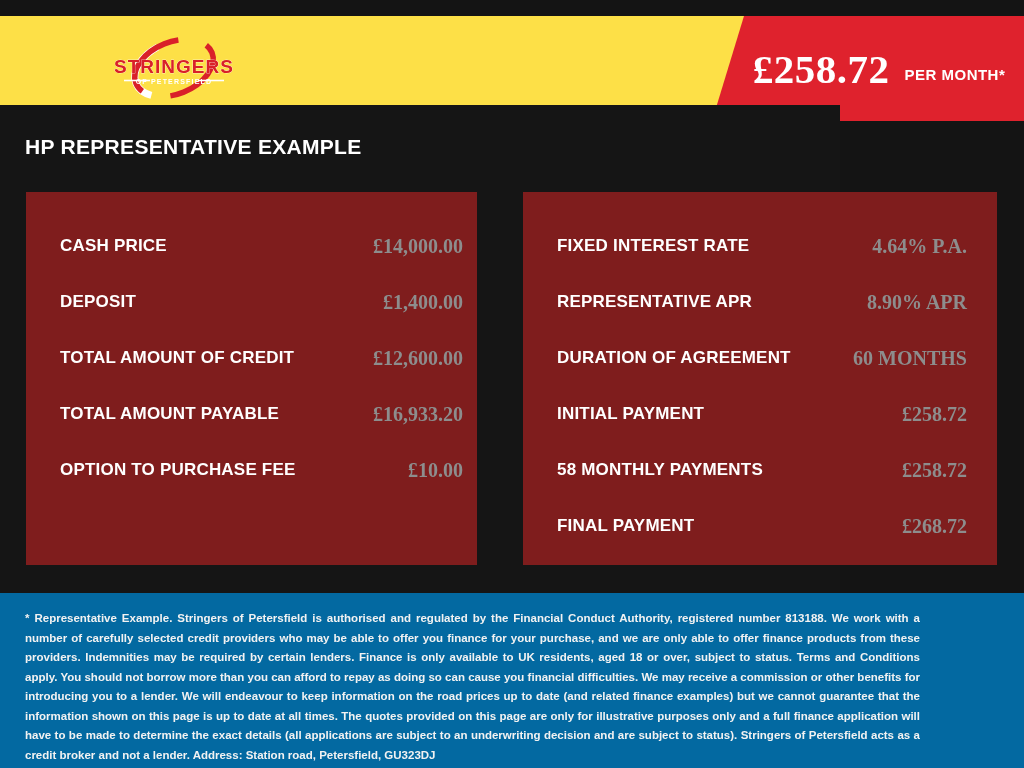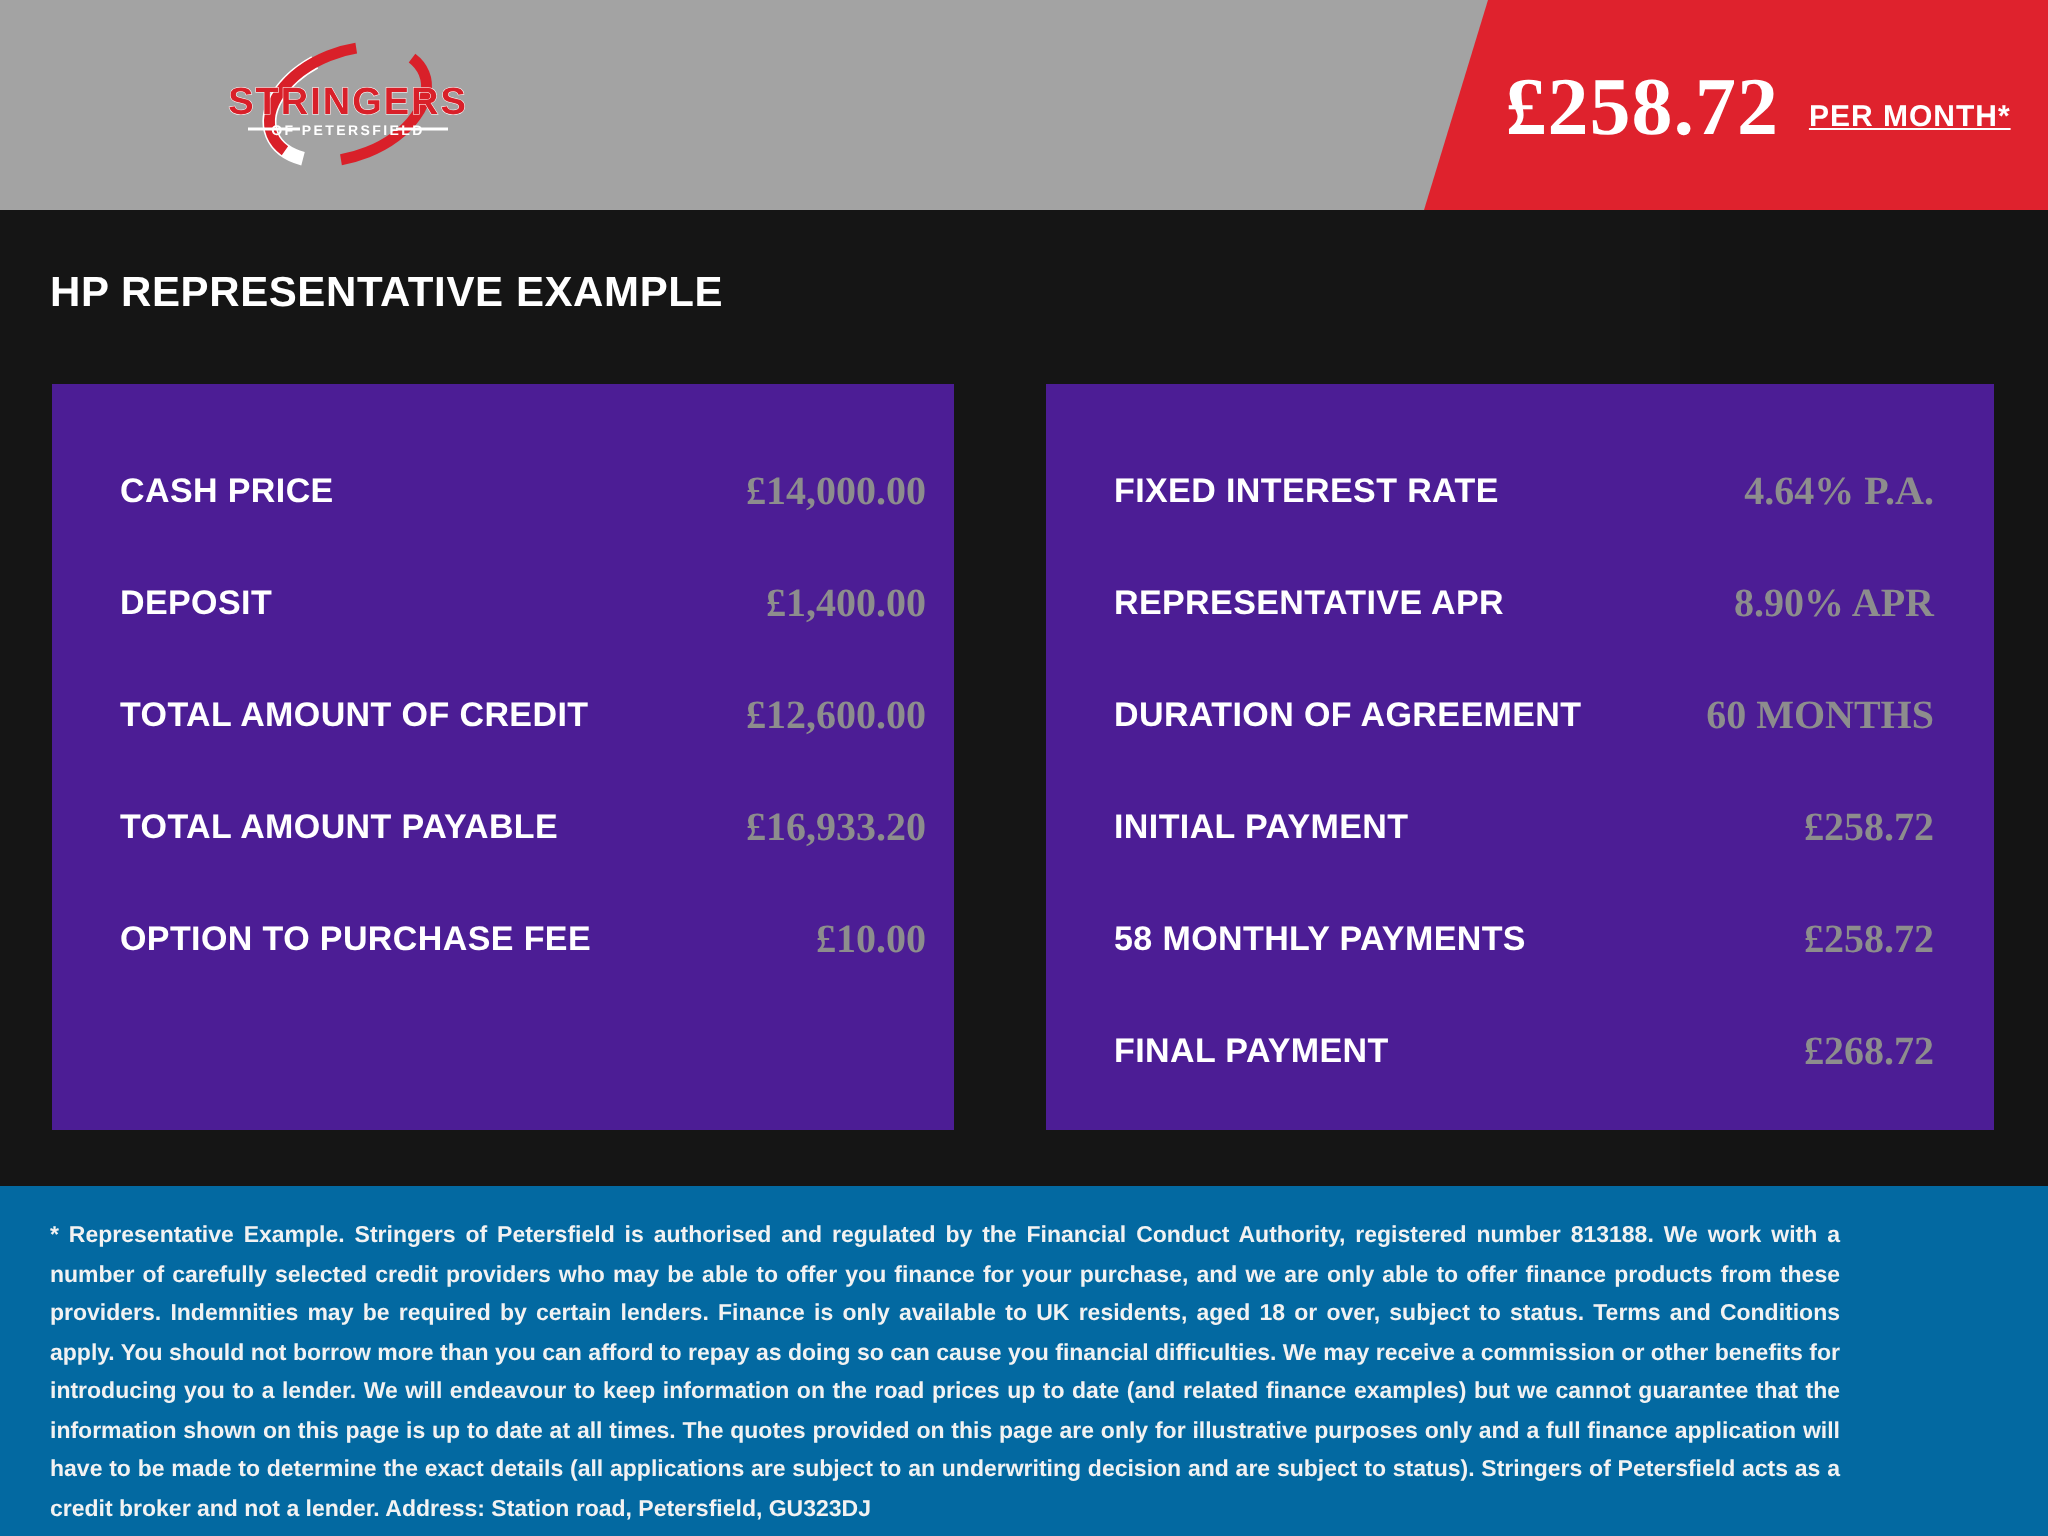--- a/index.html
+++ b/index.html
@@ -10,23 +10,23 @@
     position: relative;
     width: 1024px;
     height: 768px;
     overflow: hidden;
     background: #141414;
   }
 
   
   .header {
     position: absolute;
-    top: 0; left: 0;
+    top: 16px; left: 0;
     width: 1024px; height: 105px;
-    background: #a3a3a3;
+    background: #fde047;
     padding-left: 36px;
   }
   .logo {
     position: absolute;
     top: 16px; left: 110px;
     width: 128px; height: 74px;
   }
   .price-banner {
     position: absolute;
     top: 0; right: 0;
@@ -45,21 +45,20 @@
     color: #ffffff;
     letter-spacing: 0.5px;
   }
   .price-banner .per-month {
     font-weight: 700;
     font-size: 15px;
     color: #ffffff;
     letter-spacing: 0.5px;
     margin-left: 15px;
     margin-top: 12px;
-    text-decoration: underline;
   }
 
   
   .main {
     position: absolute;
     top: 105px; left: 0;
     width: 840px; height: 488px;
     background: #151515;
   }
   .page-title {
@@ -67,21 +66,21 @@
     top: 30px; left: 25px;
     font-size: 21px;
     font-weight: 700;
     color: #ffffff;
     letter-spacing: 0.3px;
   }
   .panel {
     position: absolute;
     top: 87px;
     height: 373px;
-    background: #4c1d95;
+    background: #7f1d1d;
     padding-top: 26px;
   }
   .panel-left  { left: 26px;  width: 451px; }
   .panel-right { left: 523px; width: 474px; }
 
   .finance-row {
     height: 56px;
     display: flex;
     align-items: center;
     justify-content: space-between;

